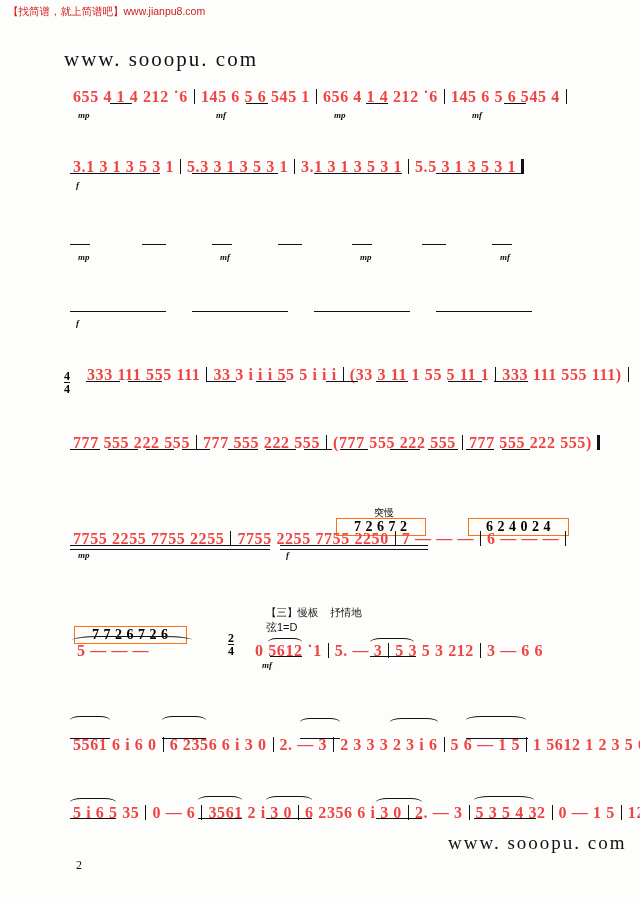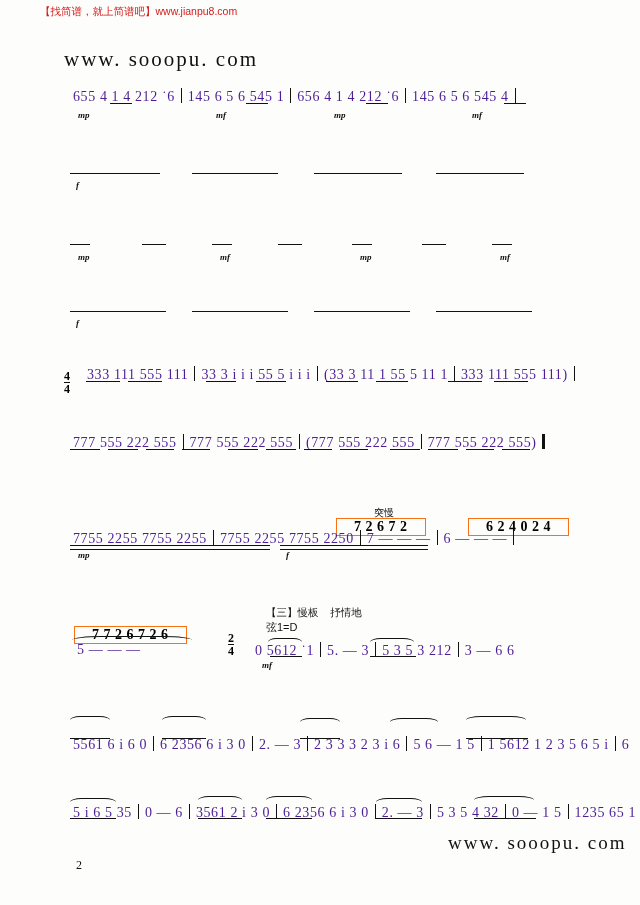--- a/index.html
+++ b/index.html
@@ -24,21 +24,20 @@
   
   .banner {
     position: absolute;
     left: 8px;
     top: 5px;
     font-size: 10.5px;
     color: #d21b1b;
     font-family: "Liberation Sans", sans-serif;
     white-space: nowrap;
     letter-spacing: 0px;
-    margin-left: 32px;
   }
   .site-top {
     position: absolute;
     left: 64px;
     top: 47px;
     font-size: 21px;
     letter-spacing: 2px;
     color: #111;
     font-family: "Liberation Serif", serif;
     white-space: nowrap;
@@ -67,23 +66,23 @@
     left: 70px;
     width: 500px;
     height: 42px;
   }
   .notes {
     position: absolute;
     left: 0;
     top: 0;
     white-space: nowrap;
     font-family: "Liberation Serif", serif;
-    font-weight: normal;
-    font-size: 14px;
-    color: #4c1d95;
+    font-weight: bold;
+    font-size: 16px;
+    color: #ef4444;
     letter-spacing: 0.6px;
   }
   .notes .bar {
     display: inline-block;
     padding: 0 3px;
   }
   .barline {
     display: inline-block;
     width: 1px;
     height: 15px;
@@ -171,20 +170,23 @@
     <div class="dyn" style="left:146px; top:22px">mf</div>
     <div class="dyn" style="left:264px; top:22px">mp</div>
     <div class="dyn" style="left:402px; top:22px">mf</div>
     <div class="underline1" style="left:40px; top:15px; width:22px"></div>
     <div class="underline1" style="left:176px; top:15px; width:22px"></div>
     <div class="underline1" style="left:296px; top:15px; width:22px"></div>
     <div class="underline1" style="left:434px; top:15px; width:22px"></div>
   </div>
 
   <div class="system" style="top:158px">
+    <div class="notes">
+      <span class="bar">3.1 3 1   3 5 3 1</span><span class="barline"></span><span class="bar">5.3 3 1   3 5 3 1</span><span class="barline"></span><span class="bar">3.1 3 1   3 5 3 1</span><span class="barline"></span><span class="bar">5.5 3 1   3 5 3 1</span><span class="thickbar"></span>
+    </div>
     <div class="dyn" style="left:6px; top:22px">f</div>
     <div class="underline1" style="left:0px; top:15px; width:90px"></div>
     <div class="underline1" style="left:122px; top:15px; width:86px"></div>
     <div class="underline1" style="left:244px; top:15px; width:88px"></div>
     <div class="underline1" style="left:366px; top:15px; width:88px"></div>
   </div>
 
   <div class="system" style="top:228px">
     <div class="dyn" style="left:8px; top:24px">mp</div>
     <div class="dyn" style="left:150px; top:24px">mf</div>

